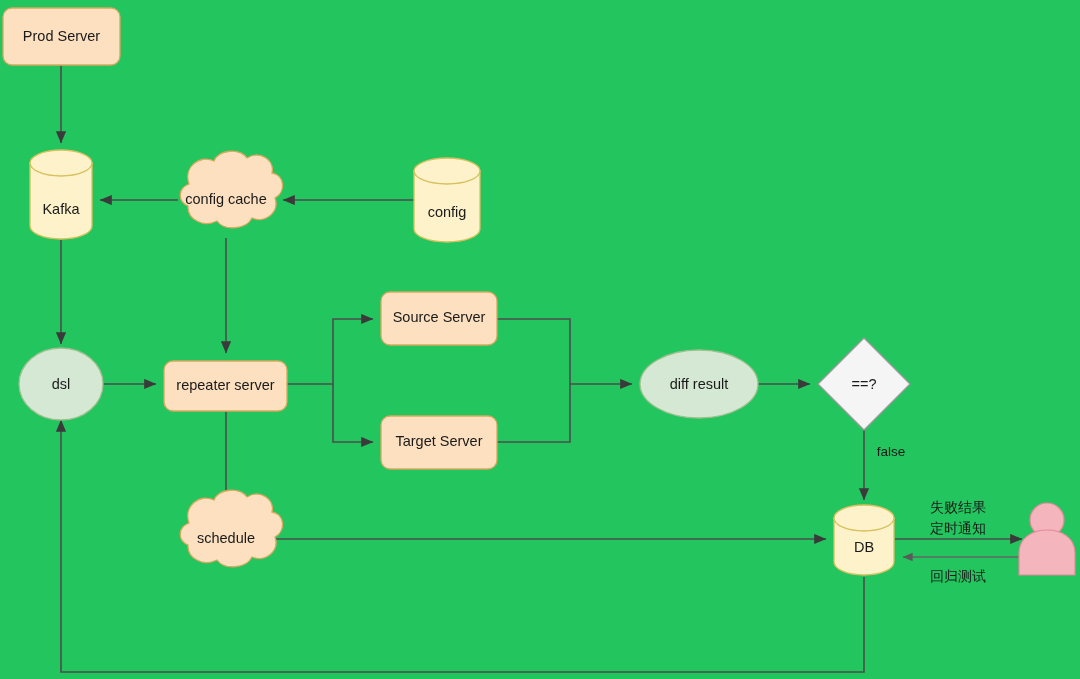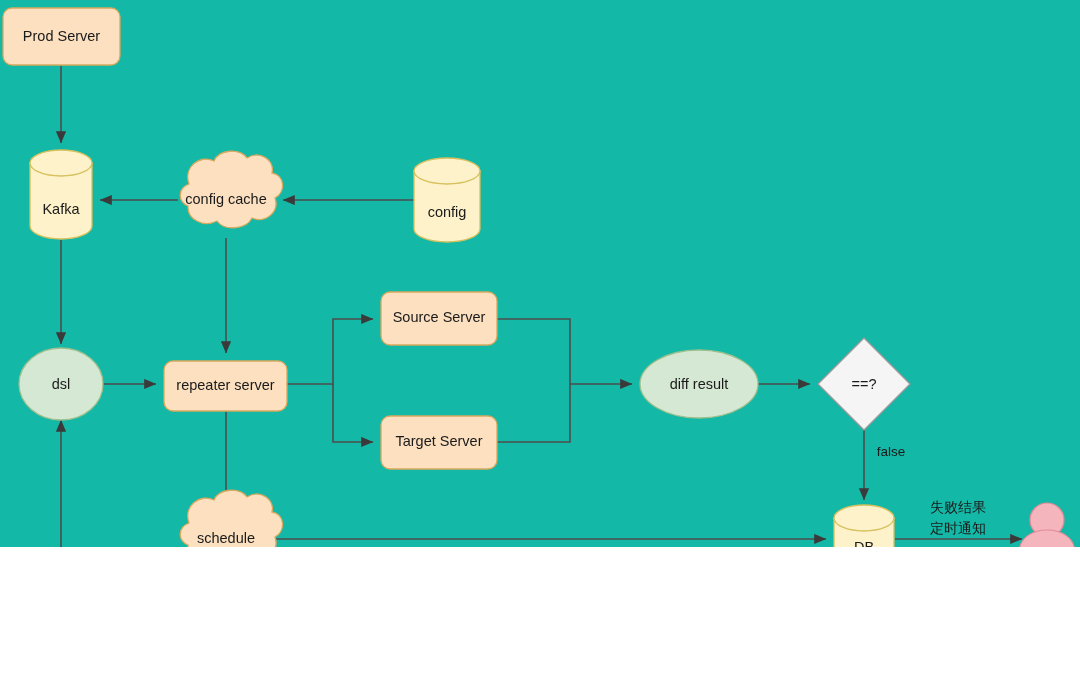--- a/index.html
+++ b/index.html
@@ -6,22 +6,22 @@
     margin: 0;
     padding: 0;
     background: #ffffff;
   }
   body {
     font-family: "Liberation Sans", sans-serif;
   }
   #canvas {
     position: relative;
     width: 1080px;
-    height: 547px;
-    background: #14b8a6;
+    height: 679px;
+    background: #22c55e;
     overflow: hidden;
   }
   #canvas svg {
     position: absolute;
     left: 0;
     top: 0;
   }
   .node-label {
     font-family: "Liberation Sans", sans-serif;
     font-size: 14.5px;

